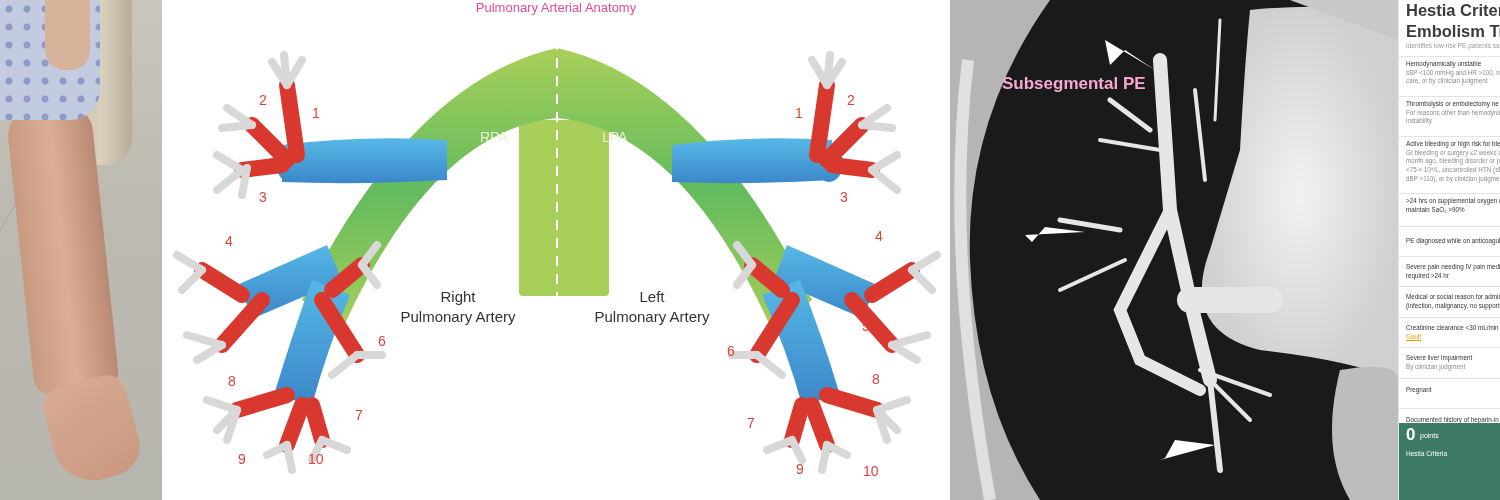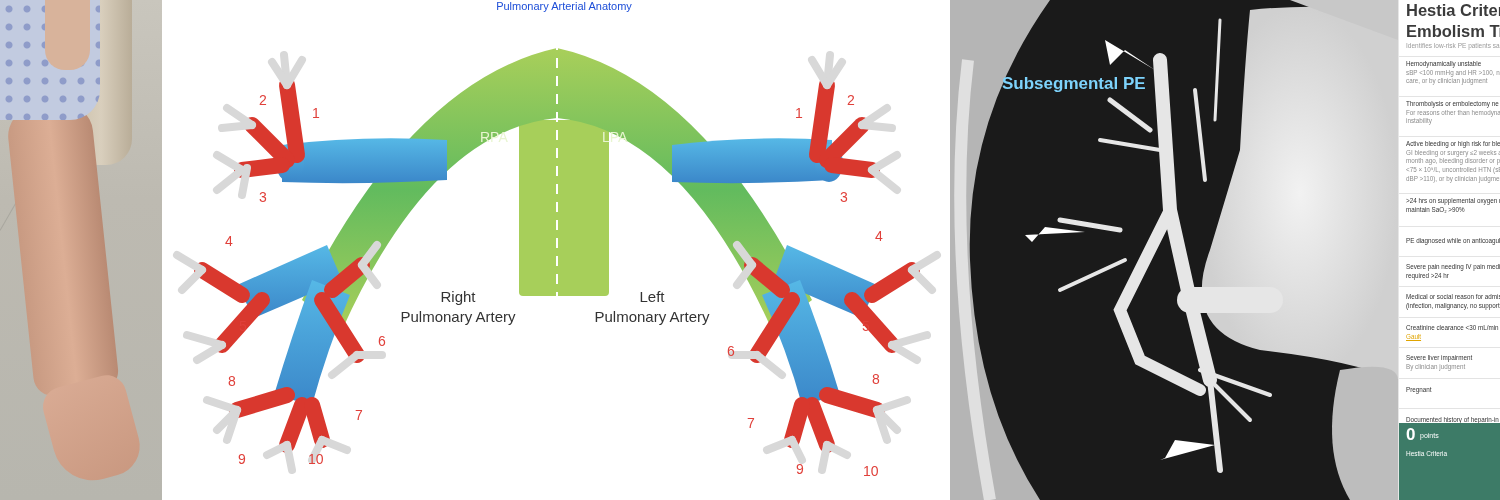--- a/index.html
+++ b/index.html
@@ -9,29 +9,29 @@
   #leg { left:0; width:162px; background:linear-gradient(180deg,#c9c6bd 0%,#bdbab1 40%,#b7b6ae 100%); }
   #leg .chair { position:absolute; left:70px; top:0; width:62px; height:165px; background:linear-gradient(90deg,#cbbfa9,#d9cfbd,#b9ad98); border-radius:0 0 26px 10px; }
   #leg .floor-line { position:absolute; left:0; top:230px; width:170px; height:1px; background:#a9a79f; transform:rotate(-60deg); transform-origin:left; }
   #leg .gown { position:absolute; left:0; top:0; width:100px; height:120px; background:#c2cbe0; border-radius:0 0 30px 0;
     background-image:radial-gradient(circle,#8f9cc9 3px,transparent 4px); background-size:18px 18px; }
   #leg .hand { position:absolute; left:45px; top:0; width:45px; height:70px; background:#d8b39b; border-radius:0 0 20px 20px; }
   #leg .limb { position:absolute; left:5px; top:105px; width:85px; height:290px; background:linear-gradient(90deg,#c89a82,#dcae95 50%,#b98a73); border-radius:30px 30px 20px 20px; transform:rotate(-6deg); transform-origin:top; }
   #leg .foot { position:absolute; left:50px; top:380px; width:85px; height:100px; background:linear-gradient(160deg,#d9ab94,#c99880); border-radius:20px 20px 30px 40px; transform:rotate(-15deg); }
   
   #diagram { left:162px; width:788px; background:#fff; }
-  #diagram .title { position:absolute; top:0; left:0; width:788px; text-align:center; font-size:11px; color:#1d4ed8;margin-left:8px; }
+  #diagram .title { position:absolute; top:0; left:0; width:788px; text-align:center; font-size:13px; color:#ec4899; }
   #diagram svg { position:absolute; left:0; top:0; }
   .seg-num { font-family:"Liberation Sans", sans-serif; font-size:14px; fill:#e0403a; }
   .big-label { font-family:"Liberation Sans", sans-serif; font-size:15px; fill:#333; }
   .pa-label { font-family:"Liberation Sans", sans-serif; font-size:14px; fill:#e8f5d0; }
   
   #ct { left:950px; width:448px; background:#000; }
   #ct svg { position:absolute; left:0; top:0; }
-  #ct .ct-label { position:absolute; left:52px; top:74px; color:#7dd3fc; font-weight:bold; font-size:17px;text-align:center; }
+  #ct .ct-label { position:absolute; left:52px; top:74px; color:#f9a8d4; font-weight:bold; font-size:17px;text-align:center; }
   
   #hestia { left:1398px; width:102px; background:#fff; border-left:1px solid #e6e6e6; }
   #hestia .h-title { position:absolute; left:7px; top:0; font-weight:bold; font-size:16.5px; line-height:21px; color:#3b3b3b; white-space:nowrap; }
   #hestia .h-sub { position:absolute; left:7px; top:42px; font-size:6.5px; color:#9a9a9a; white-space:nowrap; }
   #hestia .rows { position:absolute; left:0; top:56px; width:102px; }
   .crit { border-top:1px solid #e3e3e3; padding:3px 0 3px 7px; font-size:6.3px; line-height:8.7px; white-space:nowrap; overflow:hidden; box-sizing:border-box; }
   .crit .ct { color:#333; }
   .crit .cd { color:#8c8c8c; }
   .crit .lnk { color:#e0a400; text-decoration:underline; }
   #hestia .result { position:absolute; left:0; top:423px; width:102px; height:77px; background:#3d7b67; color:#fff; }

